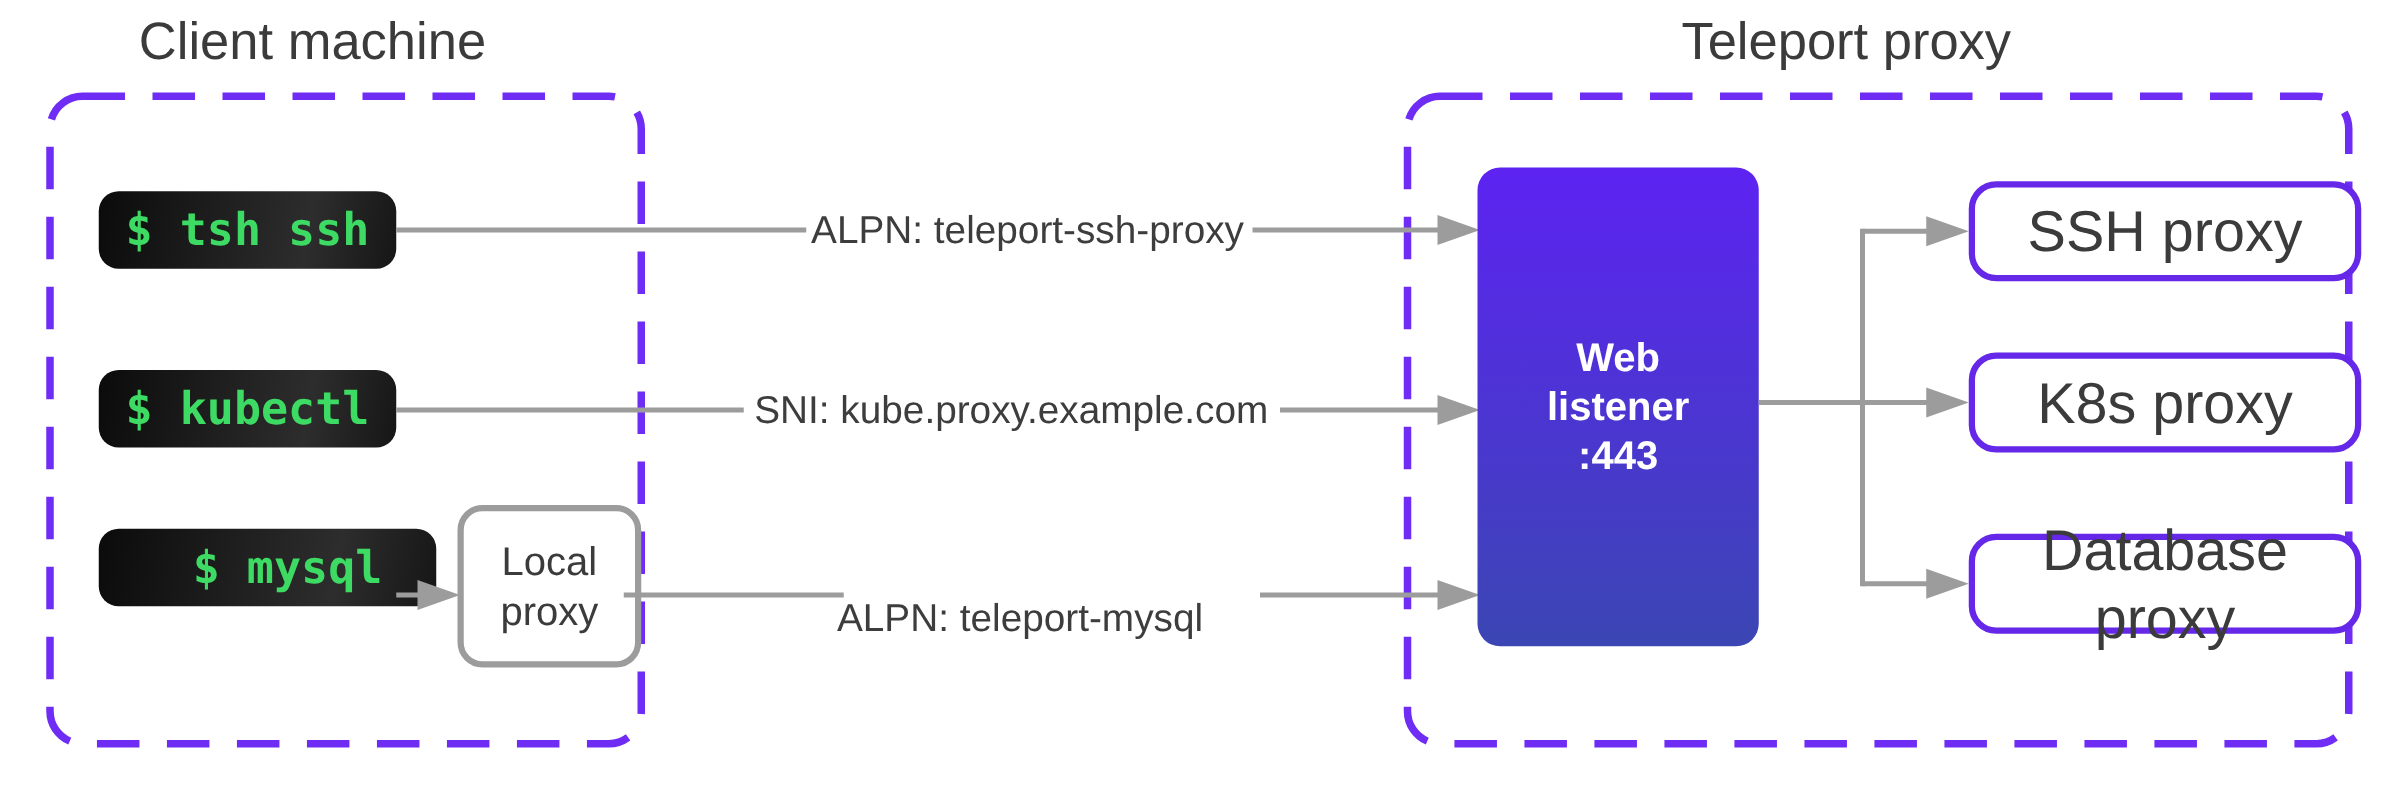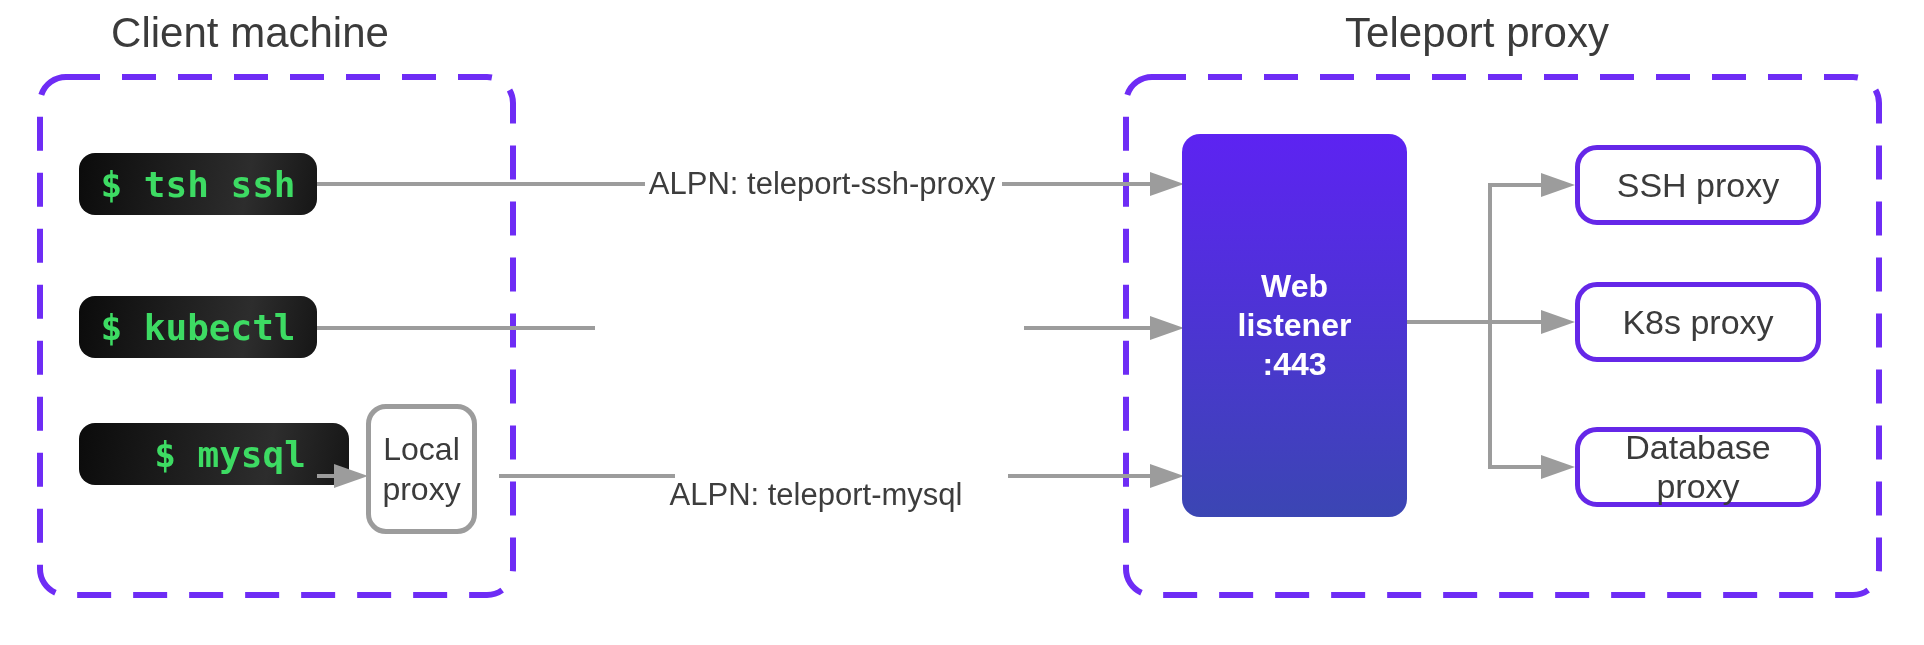--- a/index.html
+++ b/index.html
@@ -27,33 +27,33 @@
     font-family:"DejaVu Sans Mono","Liberation Mono",monospace; font-weight:bold;
     font-size:36px; color:var(--terminal-green,#3ddb63); white-space:pre;
   }
 
   .node {
     position:absolute; box-sizing:border-box; background:#fff;
     display:flex; flex-direction:column; align-items:center; justify-content:center;
     text-align:center; color:var(--text-dark,#3b3b3b);
   }
   .local-proxy {
-    left:366px; top:404px; width:111px; height:130px;
+    left:366px; top:404px; width:147px; height:130px;
     border:5px solid var(--connector-gray,#9c9c9c); border-radius:20px;
     font-size:32px; line-height:40px;text-align:center;
   }
   .listener {
     left:1182px; top:134px; width:225px; height:383px; border-radius:18px; border:none;
     background:linear-gradient(180deg,var(--listener-gradient-top,#5d23f2) 0%,var(--listener-gradient-bottom,#3b46b3) 100%);
     color:#ffffff; font-size:32px; line-height:39px; font-weight:bold;
   }
   .proxy-box {
-    left:1575px; width:246px; height:80px;
+    left:1575px; width:314px; height:80px;
     border:5px solid var(--proxy-box-border,#6527e8); border-radius:22px;
-    font-size:34px;
+    font-size:46px;
   }
   .proxy-ssh { top:145px; } .proxy-k8s { top:282px; } .proxy-db { top:427px; }
 
   .hline { position:absolute; height:4px; background:var(--connector-gray,#9c9c9c); }
   .vline { position:absolute; width:4px; background:var(--connector-gray,#9c9c9c); }
   .tri {
     position:absolute; width:0; height:0;
     border-top:12px solid transparent; border-bottom:12px solid transparent;
     border-left:34px solid var(--connector-gray,#9c9c9c);
   }
@@ -89,20 +89,21 @@
     <span>Local</span>
     <span>proxy</span>
   </div>
 
   <div class="hline" style="left:317px; top:182px; width:328px;"></div>
   <div class="conn-label" style="left:822px; top:184px;">ALPN: teleport-ssh-proxy</div>
   <div class="hline" style="left:1002px; top:182px; width:150px;"></div>
   <div class="tri" style="left:1150px; top:172px;"></div>
 
   <div class="hline" style="left:317px; top:326px; width:278px;"></div>
+  <div class="conn-label" style="left:809px; top:328px;">SNI: kube.proxy.example.com</div>
   <div class="hline" style="left:1024px; top:326px; width:128px;"></div>
   <div class="tri" style="left:1150px; top:316px;"></div>
 
   <div class="hline" style="left:317px; top:474px; width:20px;"></div>
   <div class="tri" style="left:334px; top:464px;"></div>
   <div class="hline" style="left:499px; top:474px; width:176px;"></div>
   <div class="conn-label" style="left:816px; top:476px;margin-top:19px;">ALPN: teleport-mysql</div>
   <div class="hline" style="left:1008px; top:474px; width:144px;"></div>
   <div class="tri" style="left:1150px; top:464px;"></div>
 

